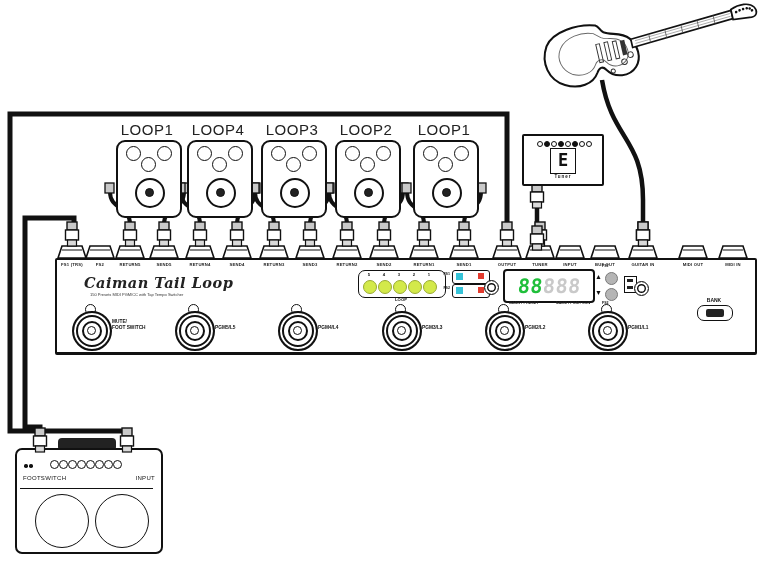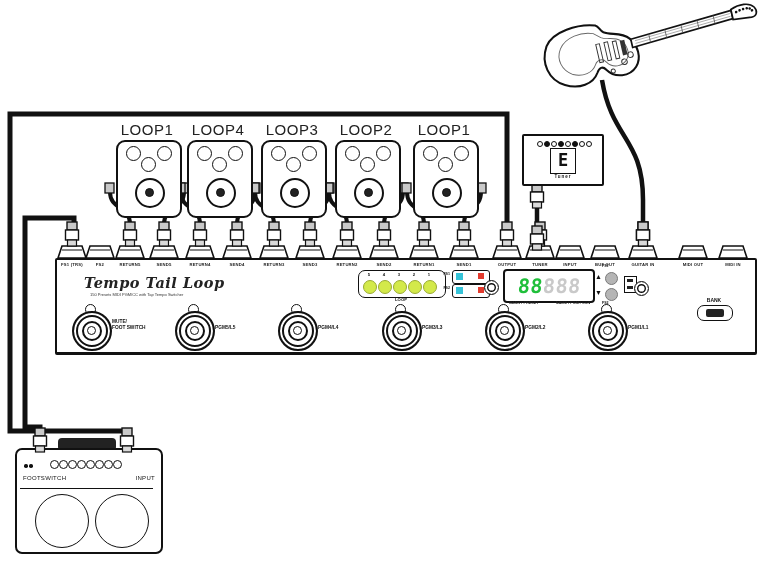--- a/index.html
+++ b/index.html
@@ -290,21 +290,21 @@
         <circle cx="161" cy="-11" r="1.4" fill="#111"></circle>
  <circle cx="165" cy="-11.5" r="1.4" fill="#111"></circle>
         <circle cx="169" cy="-11.5" r="1.4" fill="#111"></circle>
  <circle cx="172" cy="-10.5" r="1.4" fill="#111"></circle>
         <circle cx="174" cy="-8" r="1.4" fill="#111"></circle>
  <circle cx="14" cy="22" r="2.2" fill="none" stroke="#333" stroke-width="1"></circle>
 </g>
     </svg>
 
   <div id="unit" class="abs"></div>
-  <div id="brand" class="abs">Tempo Tail Loop</div>
+  <div id="brand" class="abs">Caiman Tail Loop</div>
   <div id="subtitle" class="abs">150 Presets MIDI PGM/CC with Tap Tempo Switcher</div>
 
   <div id="ledpanel" class="abs">
       <div class="lednum" style="left: 5px;">5</div>
       <div class="led" style="left: 4px; background: rgb(211, 233, 74);"></div>
       <div class="lednum" style="left: 20px;">4</div>
       <div class="led" style="left: 19px; background: rgb(211, 233, 74);"></div>
       <div class="lednum" style="left: 35px;">3</div>
       <div class="led" style="left: 34px; background: rgb(211, 233, 74);"></div>
       <div class="lednum" style="left: 50px;">2</div>

